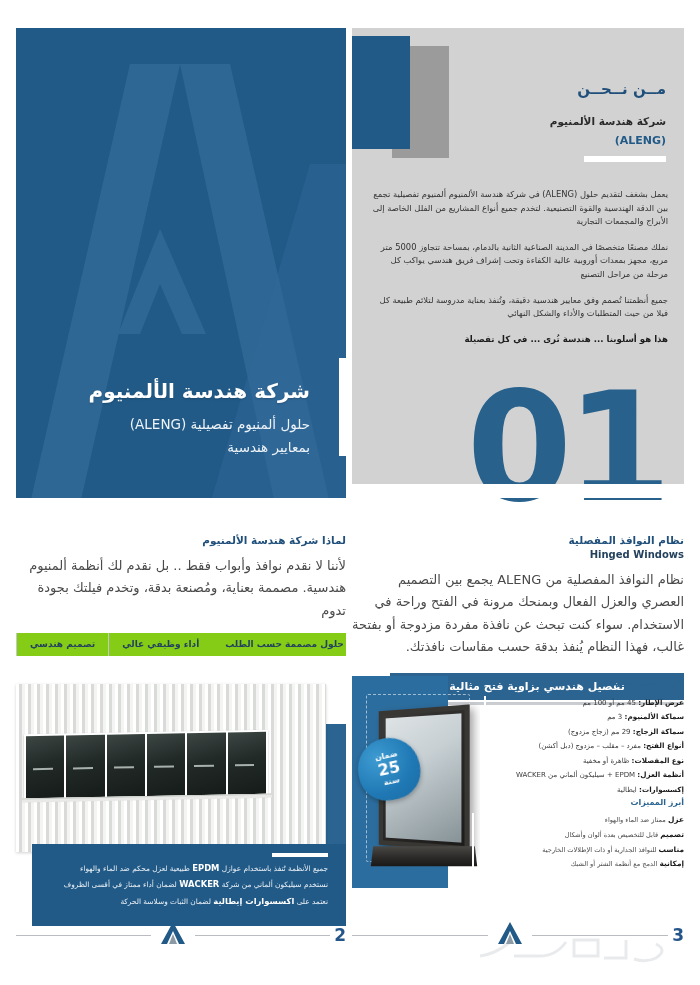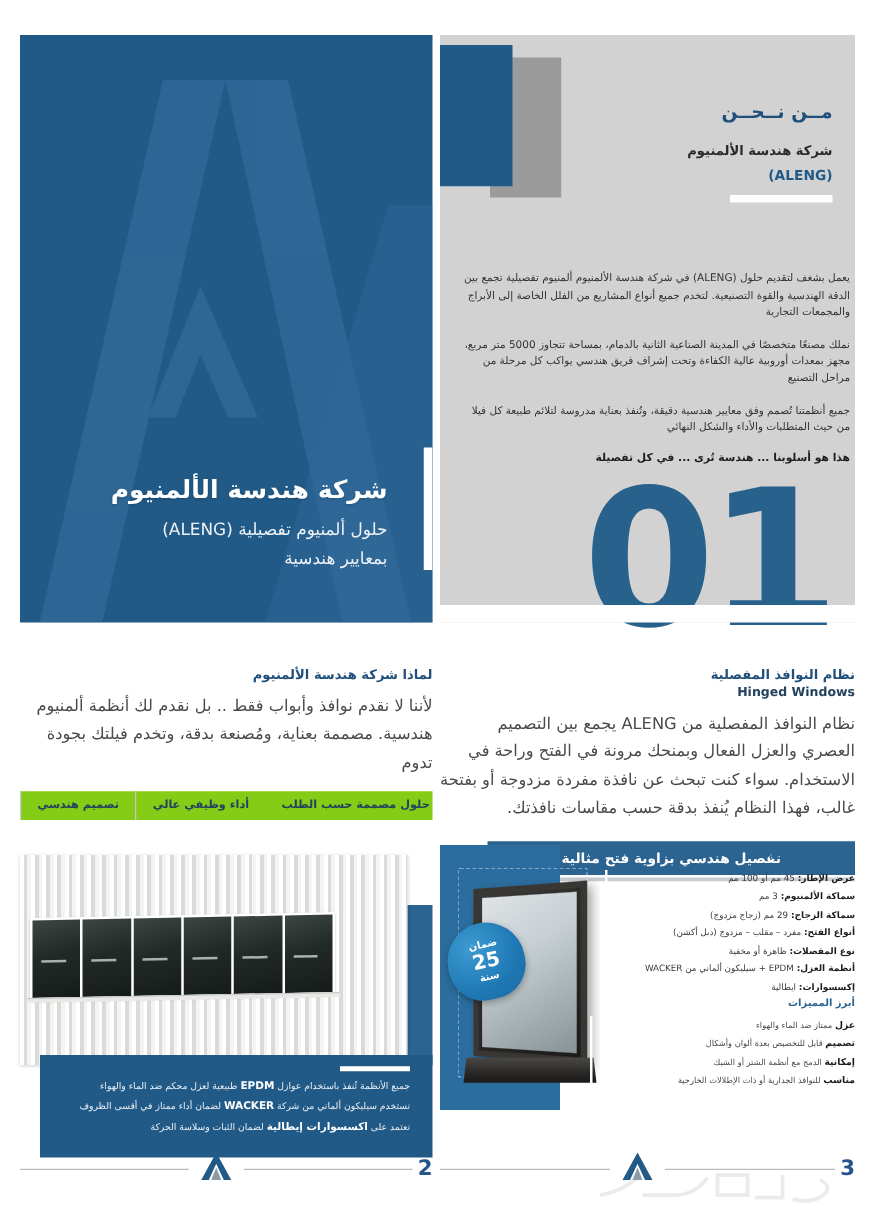--- a/index.html
+++ b/index.html
@@ -57,22 +57,22 @@
   .about-kicker{
     font-size:15px; font-weight:bold; color:#1f4f7a; letter-spacing:4px;
     margin-bottom:16px;
   }
   .about-company{ font-size:10.5px; font-weight:bold; color:#2a2a2a; line-height:1.5; }
   .about-code{ font-size:11px; font-weight:bold; color:#215a87; margin-top:4px; }
   .about-rule{
     position:absolute; right:18px; top:128px; width:82px; height:6px; background:#fff;
   }
   .about-body{
-    position:absolute; right:4px; left:18px; top:160px;
-    color:#2b2b2b;margin-top:28px;
+    position:absolute; right:16px; left:18px; top:160px;
+    color:#2b2b2b;
   }
   .about-body p{
     font-size:8.4px; line-height:1.62; margin-bottom:12px; color:#333;
   }
   .about-body p.tag{
     font-weight:bold; color:#1c1c1c; font-size:8.6px; margin-top:2px;
   }
   .big-num{
     position:absolute; right:18px; bottom:-26px;
     font-size:152px; font-weight:bold; color:#27618c;
@@ -402,26 +402,26 @@
       <div class="feat-list">
         <div>
           <b>عزل</b>
           <span>ممتاز ضد الماء والهواء</span>
         </div>
         <div>
           <b>تصميم</b>
           <span>قابل للتخصيص بعدة ألوان وأشكال</span>
         </div>
         <div>
+          <b>مناسب</b>
+          <span>للنوافذ الجدارية أو ذات الإطلالات الخارجية</span>
+        </div>
+        <div>
           <b>إمكانية</b>
           <span>الدمج مع أنظمة الشتر أو الشبك</span>
-        </div>
-        <div>
-          <b>مناسب</b>
-          <span>للنوافذ الجدارية أو ذات الإطلالات الخارجية</span>
         </div>
       </div>
     </div>
   </div>
 
   <div class="footer f-left" dir="ltr">
     <div class="f-line"></div>
     <div class="f-logo">
       <svg width="26" height="24" viewBox="0 0 26 24" aria-hidden="true">
         <polygon points="13,1 25,23 19,23 13,10 7,23 1,23" fill="#215a87"></polygon>

